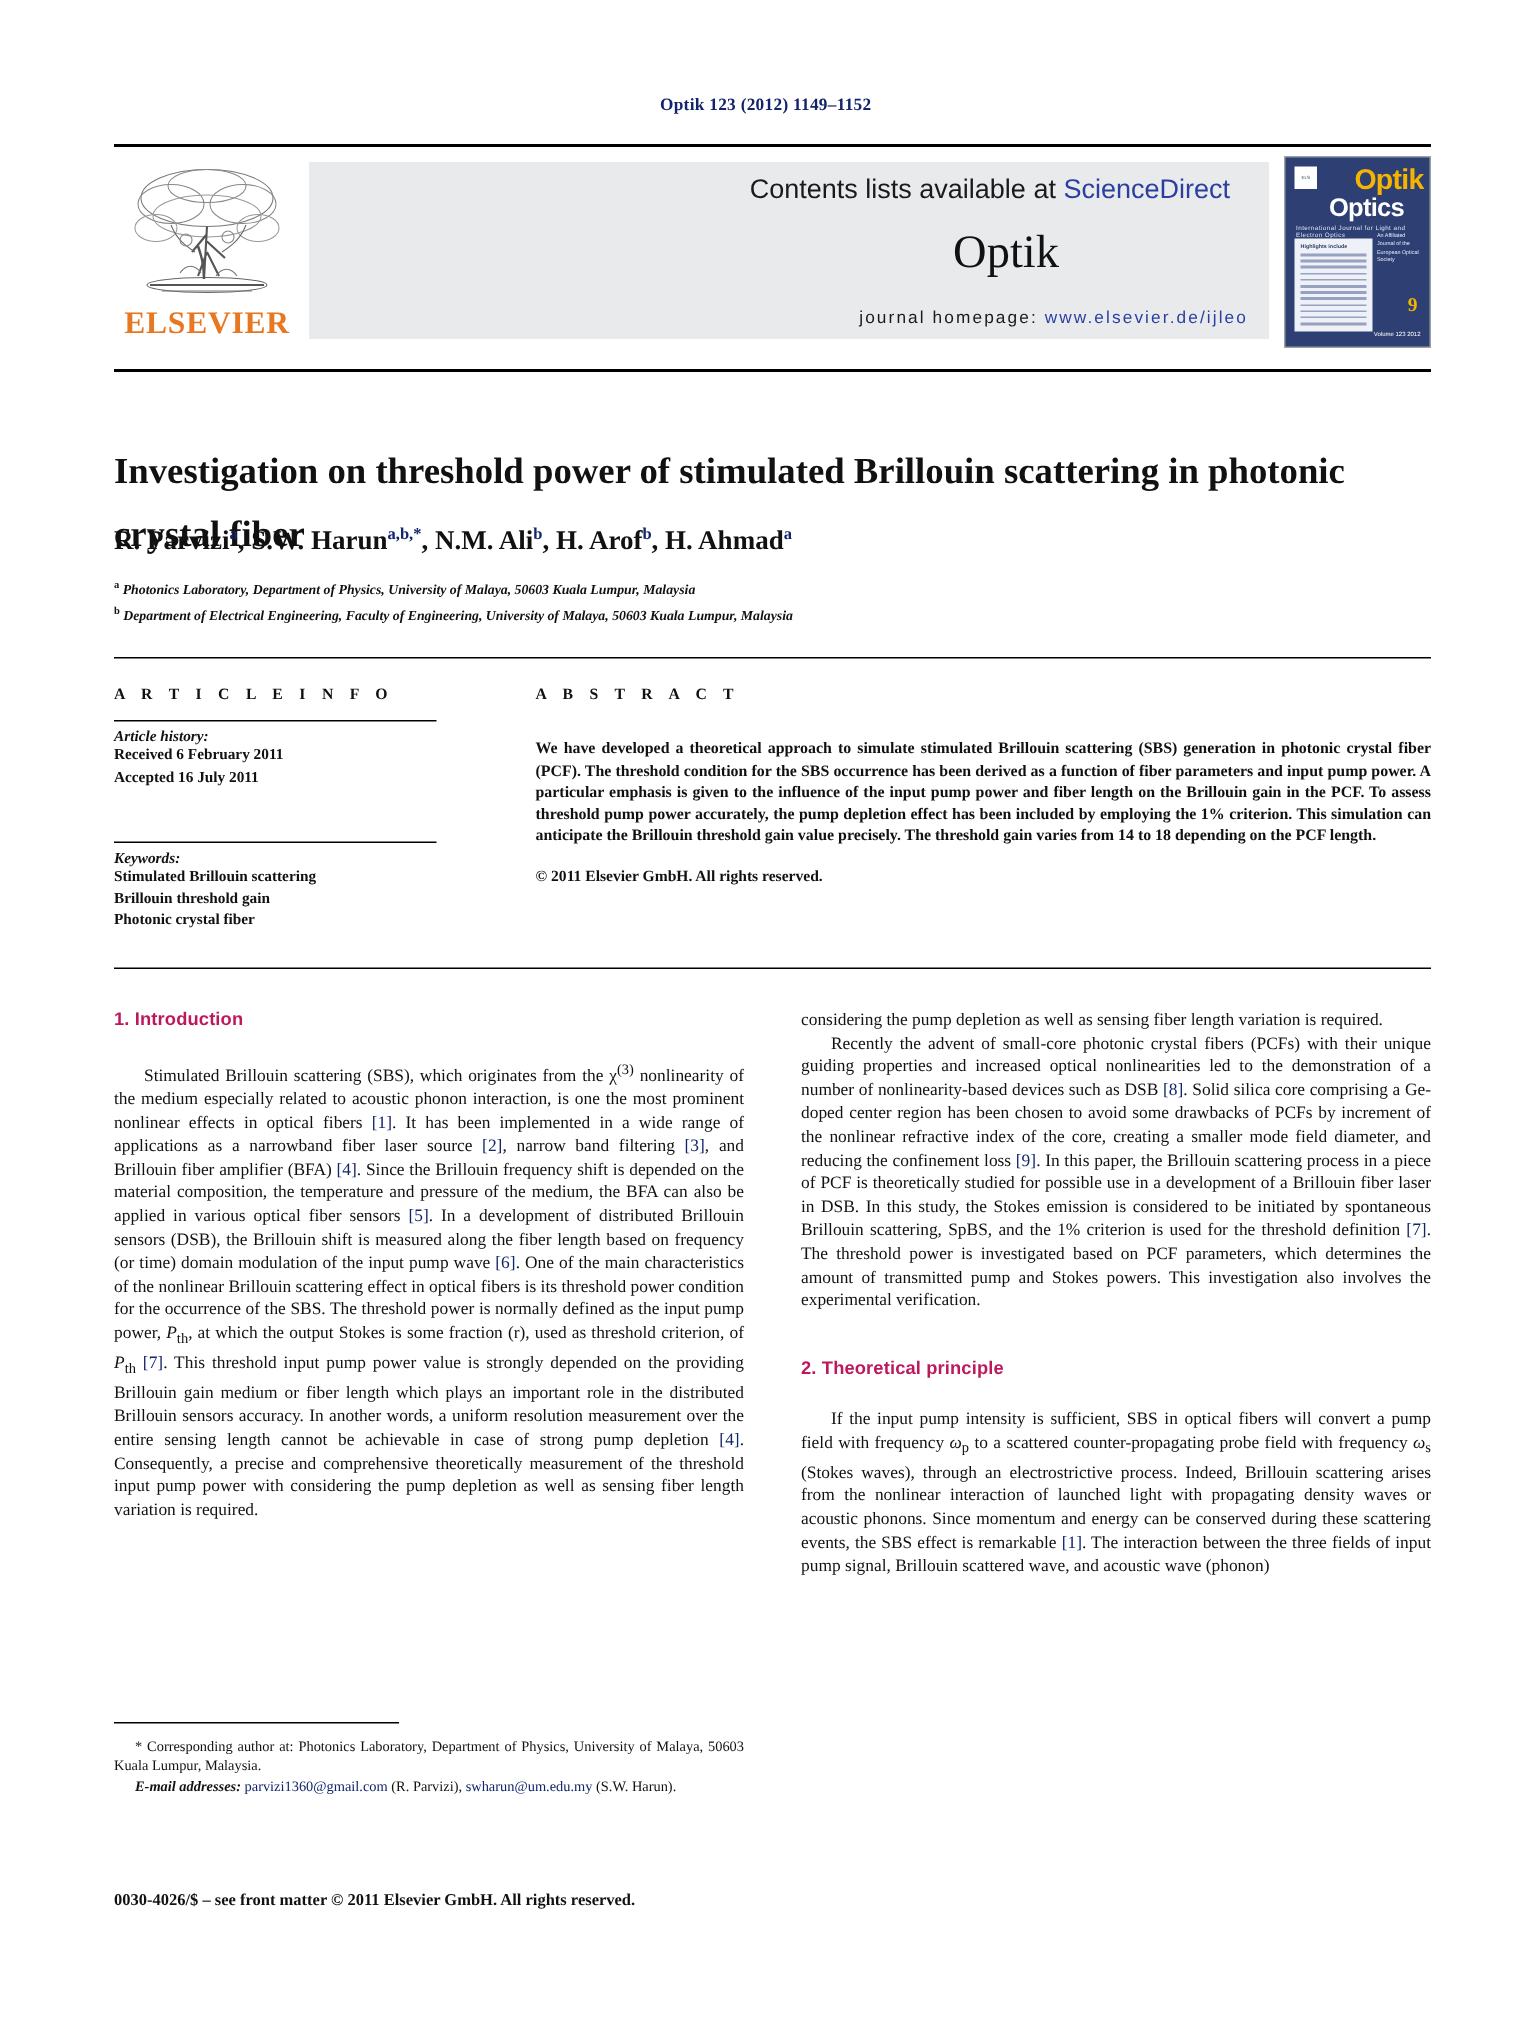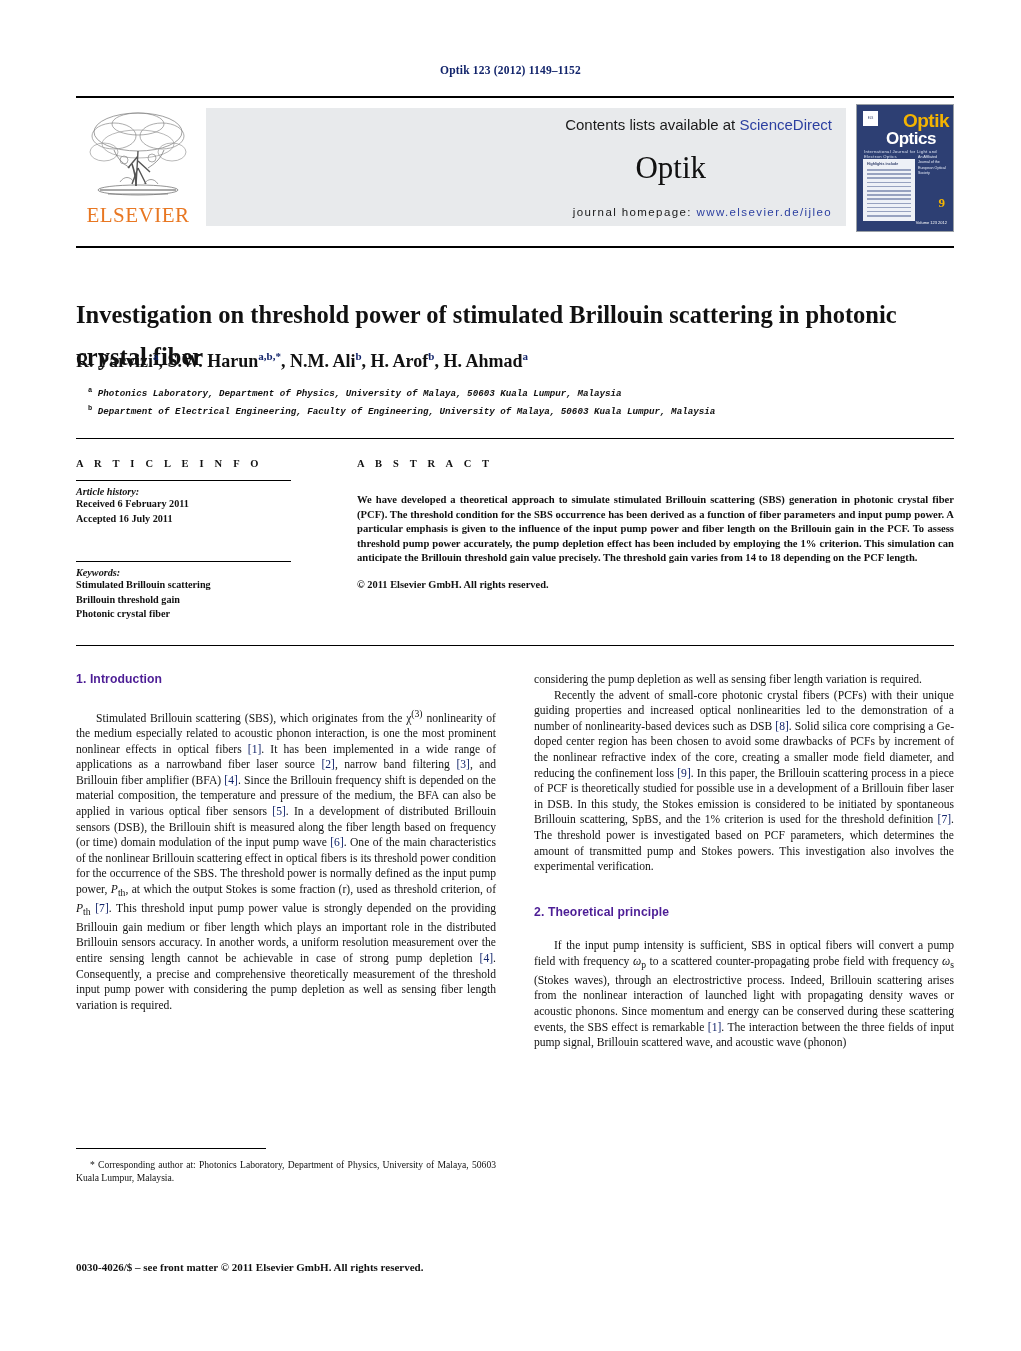--- a/index.html
+++ b/index.html
@@ -50,35 +50,35 @@
     width: 116px;
     height: 122px;
     text-align: center;
   }
   .tree-svg { display: block; margin: 0 auto; }
   .elsevier-word {
     font-family: "Liberation Serif", serif;
     font-size: 21px;
     letter-spacing: .5px;
     color: #e87722;
-    font-weight: normal;
+    font-weight: bold;
     margin-top: 1px;
   }
   .banner {
     position: absolute;
     left: 130px; top: 10px;
     width: 640px;
     height: 118px;
     background: #e8eaec;
   }
   .banner-contents {
     position: absolute;
-    right: 14px; top: 8px;
-    font-family: "Liberation Sans", sans-serif;
-    font-size: 15px;
+    right: 26px; top: 8px;
+    font-family: "Liberation Sans", sans-serif;
+    font-size: 18px;
     color: #1a1a1a;
   }
   .banner-contents a { color: #2b3fa0; text-decoration: none; }
   .banner-title {
     position: absolute;
     right: 140px; top: 42px;
     font-family: "Liberation Serif", serif;
     font-size: 31px;
     color: #111;
   }
@@ -177,23 +177,23 @@
     left: 76px; top: 350px;
     width: 872px;
     font-family: "Liberation Serif", serif;
     font-size: 18px;
     color: #111;
     font-weight: bold;
   }
   .authors sup { font-size: 11px; color: #12246b; }
   .affil {
     position: absolute;
-    left: 88px; top: 383px;
+    left: 76px; top: 383px;
     width: 872px;
-    font-family: Liberation Mono, monospace;
+    font-family: Liberation Serif, serif;
     font-style: italic;
     font-weight: bold;
     font-size: 9.2px;
     line-height: 14px;
     color: #111;
   }
   .affil sup { font-style: normal; font-size: 7px; }
 
   
   .infoabs-rule-top {
@@ -274,21 +274,21 @@
     text-align: justify;
     color: #111;
   }
   .col-left  { left: 76px; }
   .col-right { left: 534px; }
 
   .sec-title {
     font-family: "Liberation Sans", sans-serif;
     font-weight: bold;
     font-size: 12.2px;
-    color: #4c1d95;
+    color: #be185d;
     margin: 0 0 18px 0;
     letter-spacing: .1px;
   }
   .sec-title.spaced { margin-top: 30px; }
   p.para { margin: 0; text-indent: 20px; }
   p.para.first { text-indent: 20px; }
   p.para.cont { text-indent: 0; }
   .ref { color: #12246b; }
 
   
@@ -461,19 +461,26 @@
       <span>Theoretical principle</span>
     </div>
     <p class="para">
       <span>If the input pump intensity is sufficient, SBS in optical fibers will convert a pump field with frequency </span><i>ω</i><sub>p</sub><span> to a scattered counter-propagating probe field with frequency </span><i>ω</i><sub>s</sub><span> (Stokes waves), through an electrostrictive process. Indeed, Brillouin scattering arises from the nonlinear interaction of launched light with propagating density waves or acoustic phonons. Since momentum and energy can be conserved during these scattering events, the SBS effect is remarkable </span><span class="ref">[1]</span><span>. The interaction between the three fields of input pump signal, Brillouin scattered wave, and acoustic wave (phonon)</span>
     </p>
   </div>
 
   <div class="foot-rule"></div>
   <div class="footnotes">
     <div class="fn-indent">* Corresponding author at: Photonics Laboratory, Department of Physics, University of Malaya, 50603 Kuala Lumpur, Malaysia.</div>
+    <div class="fn-indent">
+      <span class="em">E-mail addresses:</span>
+      <a href="#">parvizi1360@gmail.com</a>
+      <span>(R. Parvizi),</span>
+      <a href="#">swharun@um.edu.my</a>
+      <span>(S.W. Harun).</span>
+    </div>
   </div>
 
   <div class="imprint">
     <div>0030-4026/$ – see front matter © 2011 Elsevier GmbH. All rights reserved.</div>
   </div>
 
 </div>
 
 </body></html>

